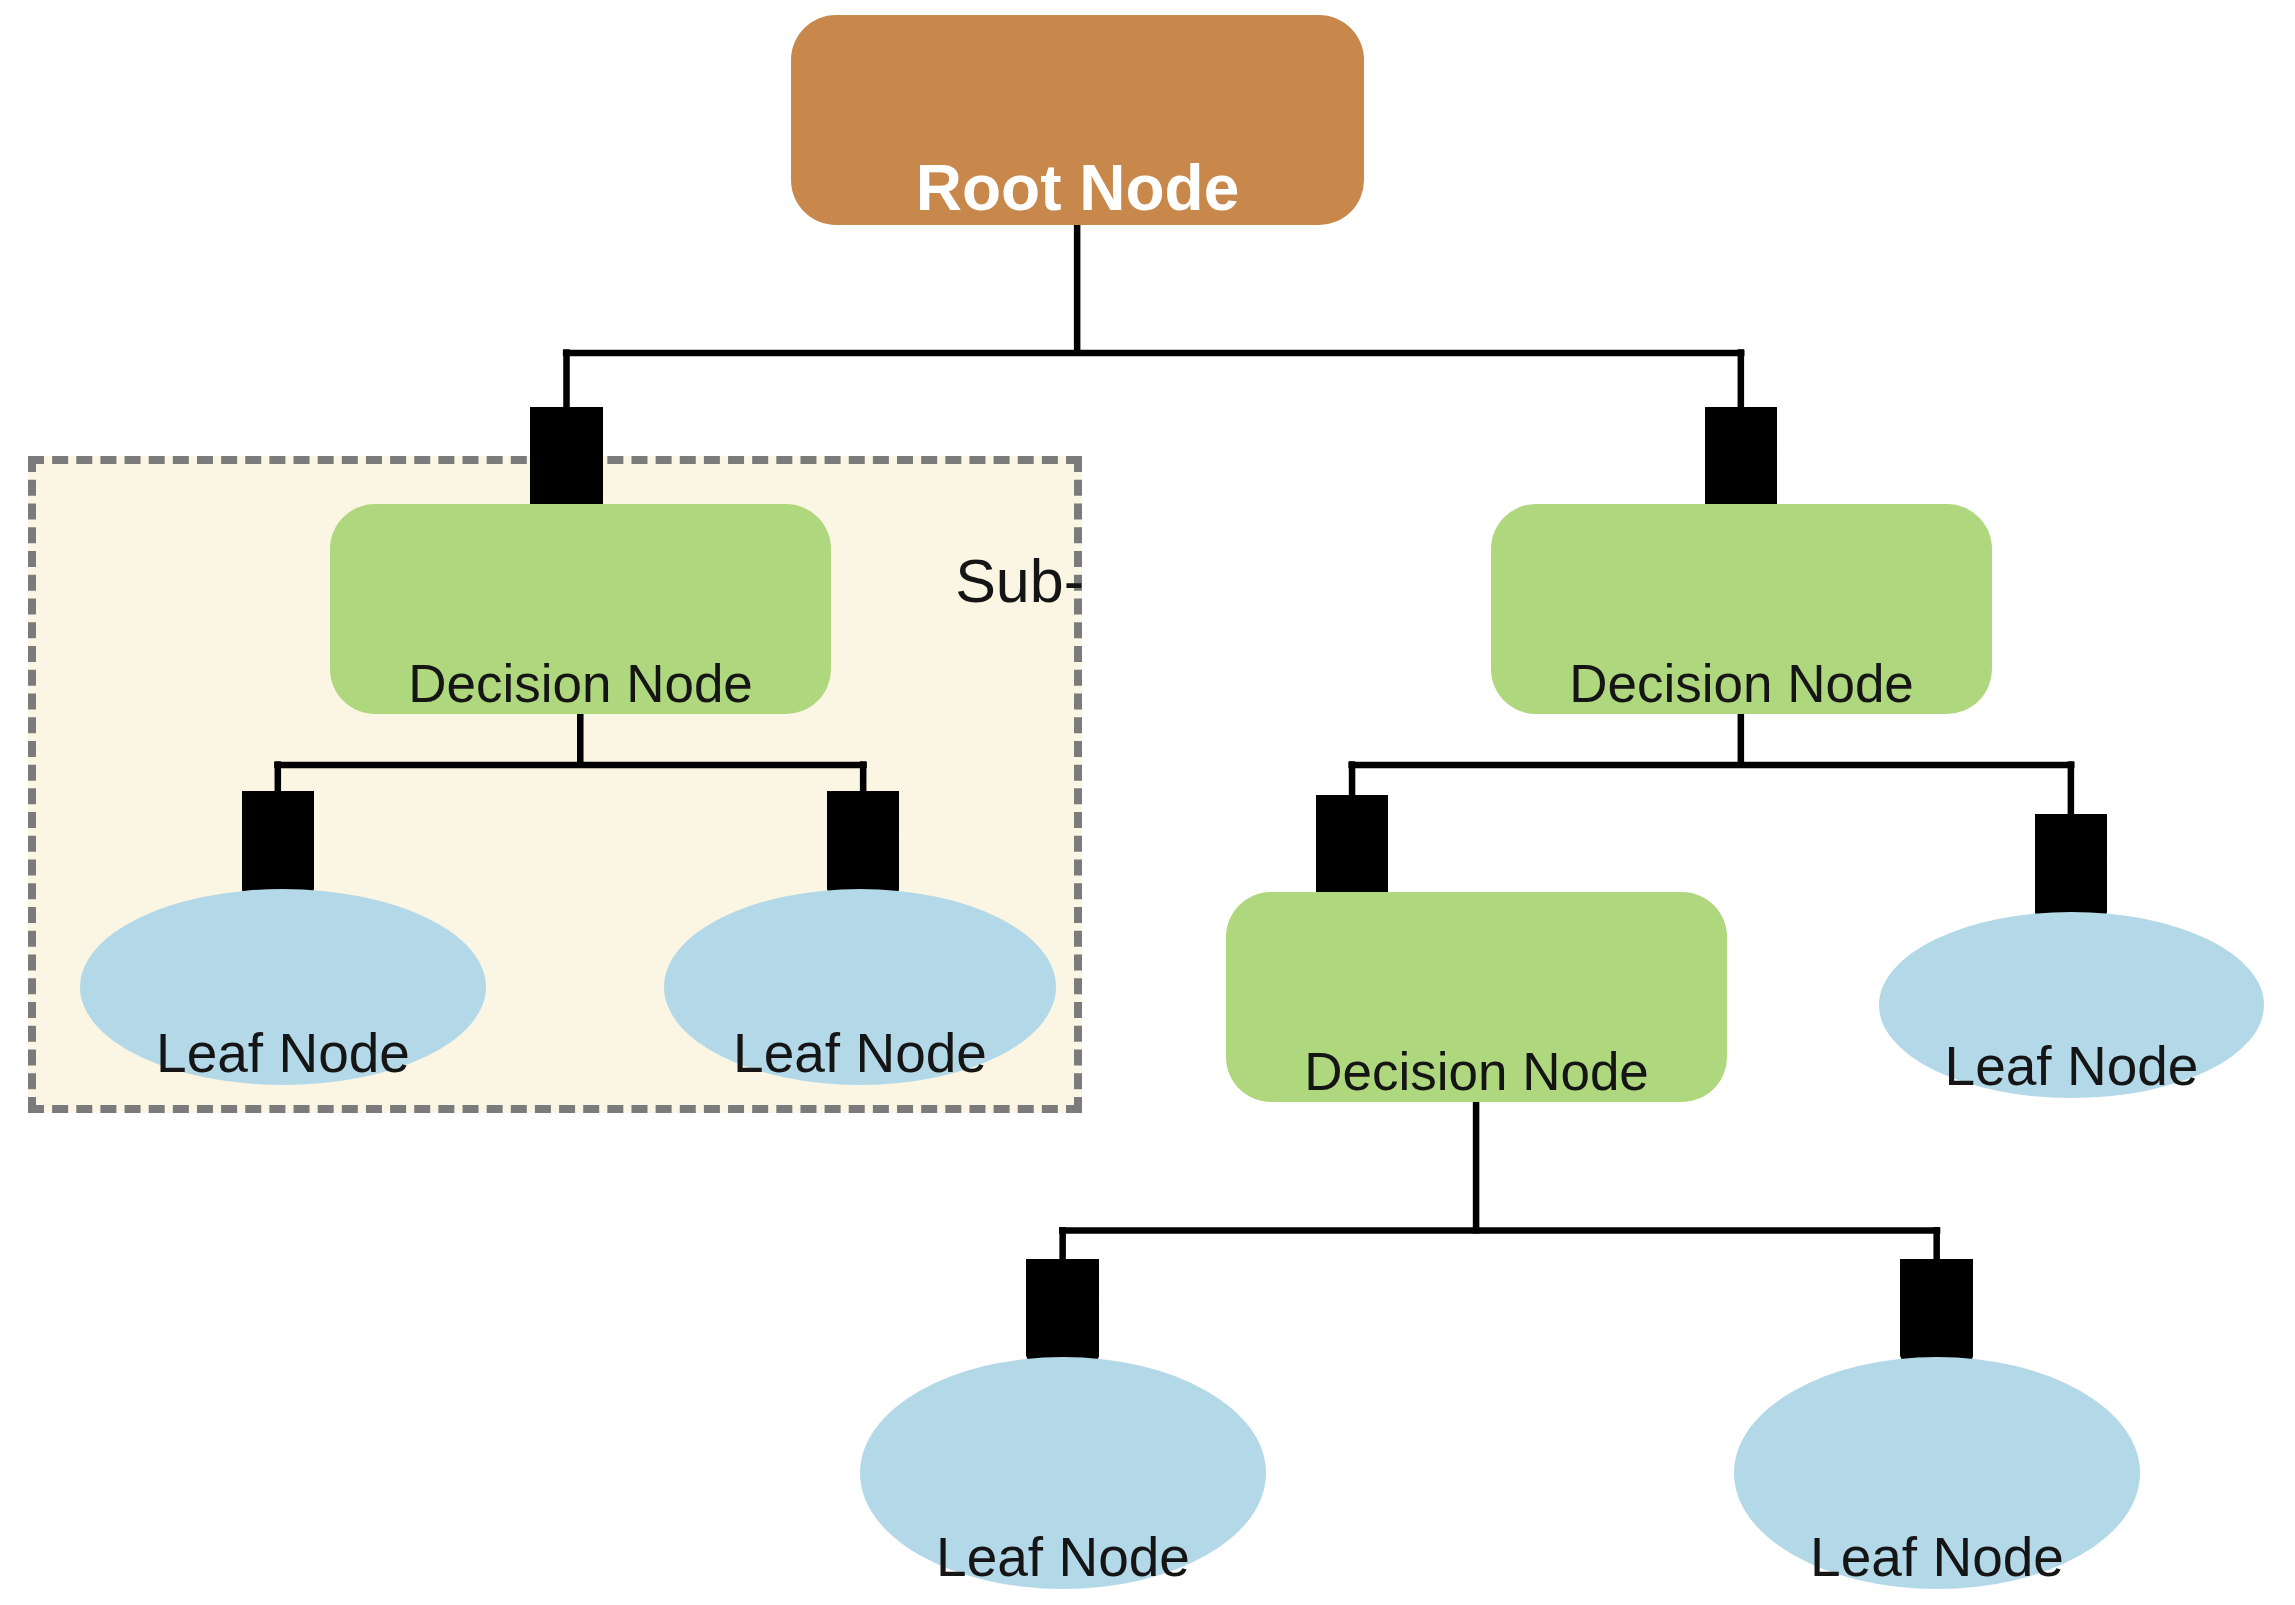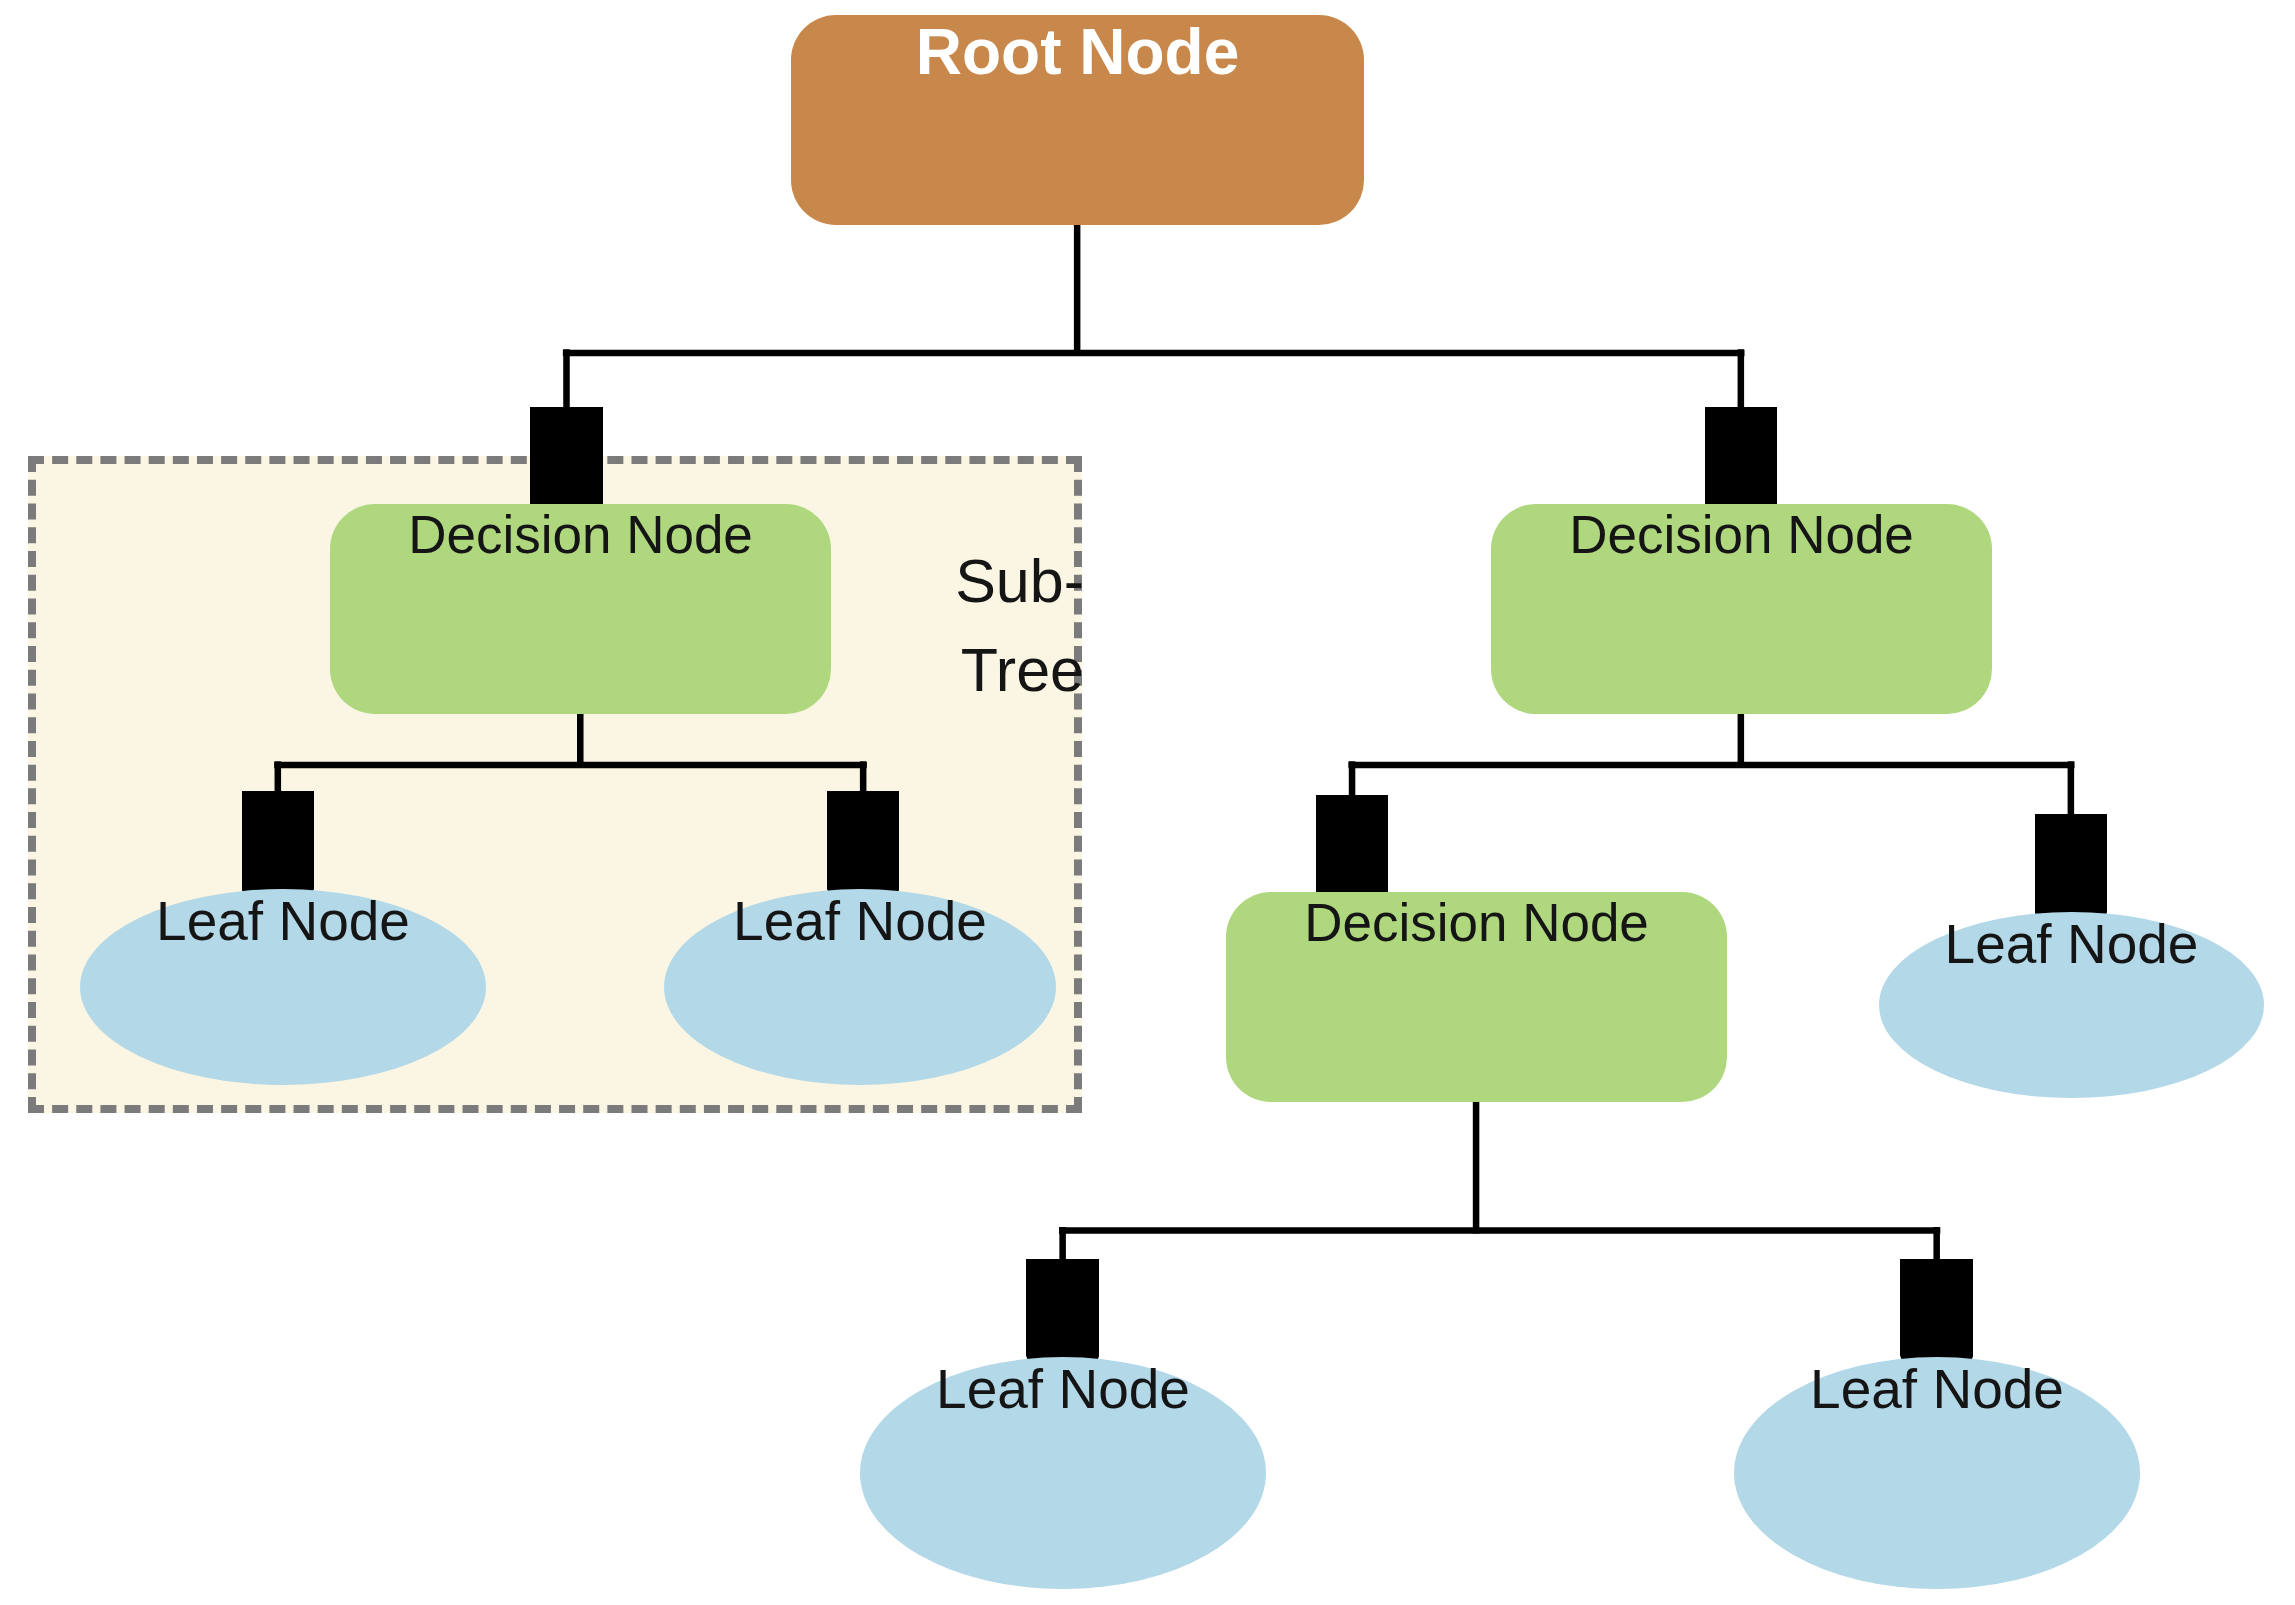--- a/index.html
+++ b/index.html
@@ -48,21 +48,21 @@
     line-height: 89px;
     color: var(--node_text, #151515);
     text-align: right;
   }
   .subtree-label span { display: block; }
 
   
   .node {
     position: absolute;
     display: flex;
-    align-items: flex-start;
+    align-items: flex-end;
     justify-content: center;
     text-align: center;
     box-sizing: border-box;
   }
   .rect {
     border-radius: 45px;
   }
   .root {
     left: 791px; top: 14.5px;
     width: 573px; height: 210px;
@@ -122,21 +122,20 @@
     <path d="M2855,1049 L2855,1257" marker-end="url(#arrow)"></path>
 
     <path d="M2035,1518 L2035,1700"></path>
     <path d="M1460,1696 L2675,1696"></path>
     <path d="M1465,1691 L1465,1870" marker-end="url(#arrow)"></path>
     <path d="M2670,1691 L2670,1870" marker-end="url(#arrow)"></path>
   </svg>
 
   <div class="subtree-label">
     <span>Sub-</span>
-    <span>Tree</span>
   </div>
 
   <div class="node rect root">
     <span>Root Node</span>
   </div>
 
   <div class="node rect decision decision-left">
     <span>Decision Node</span>
   </div>
 

